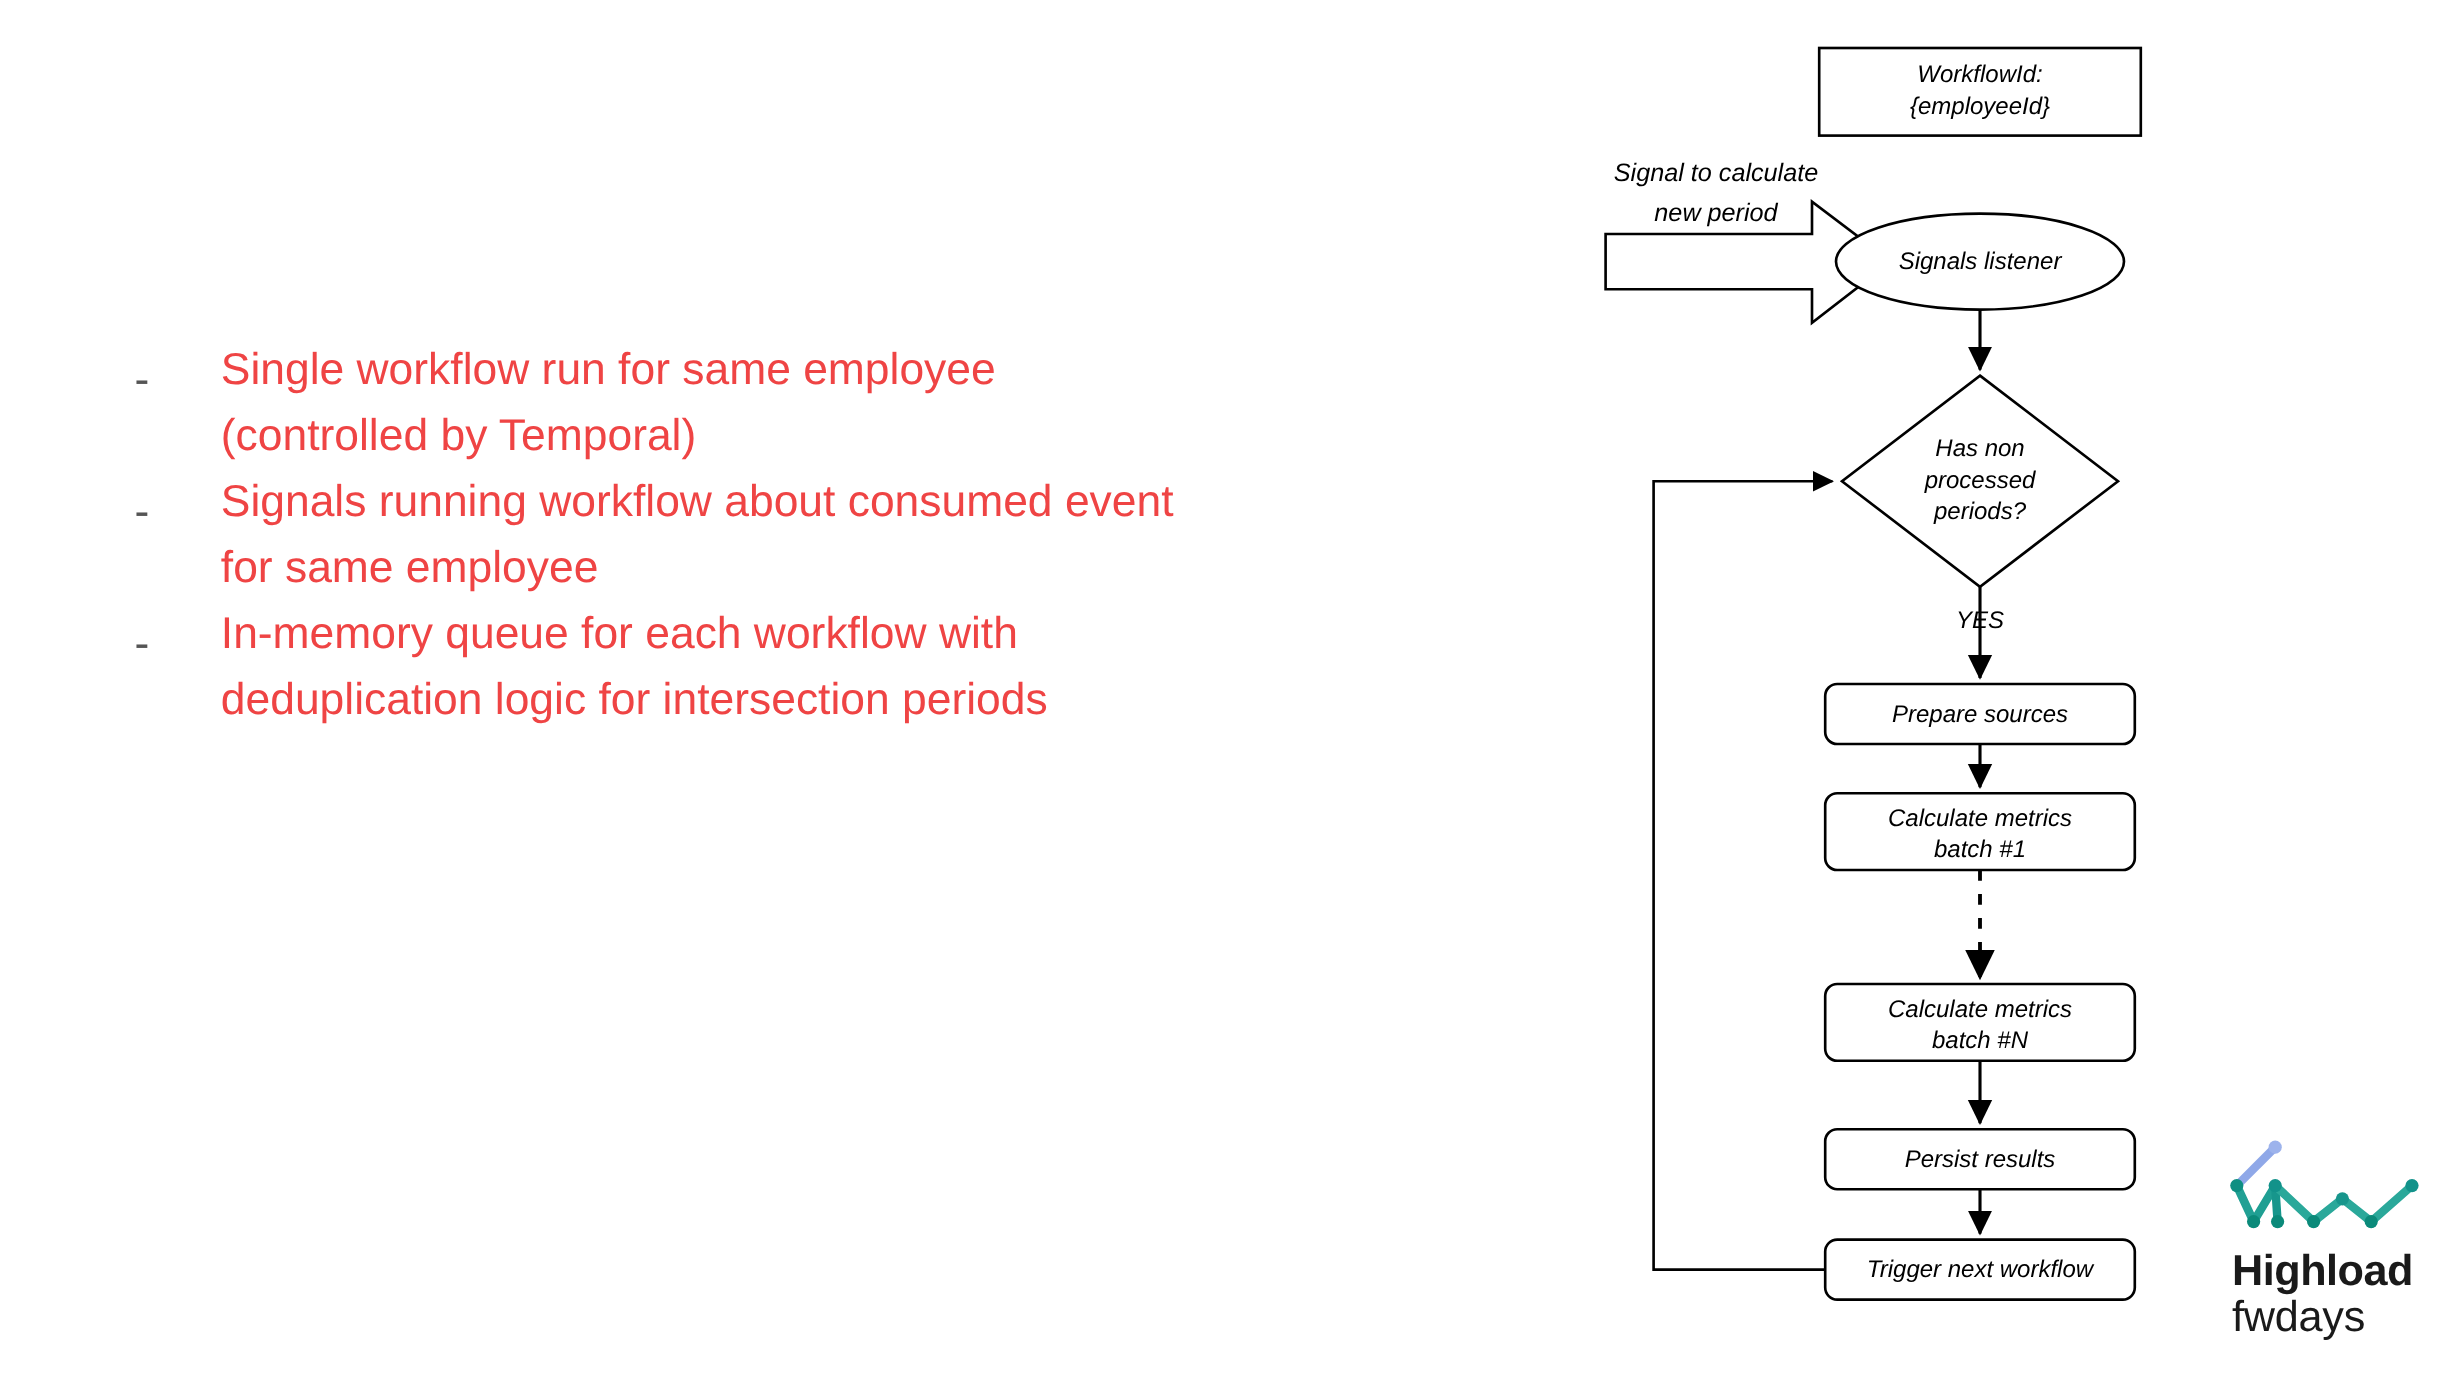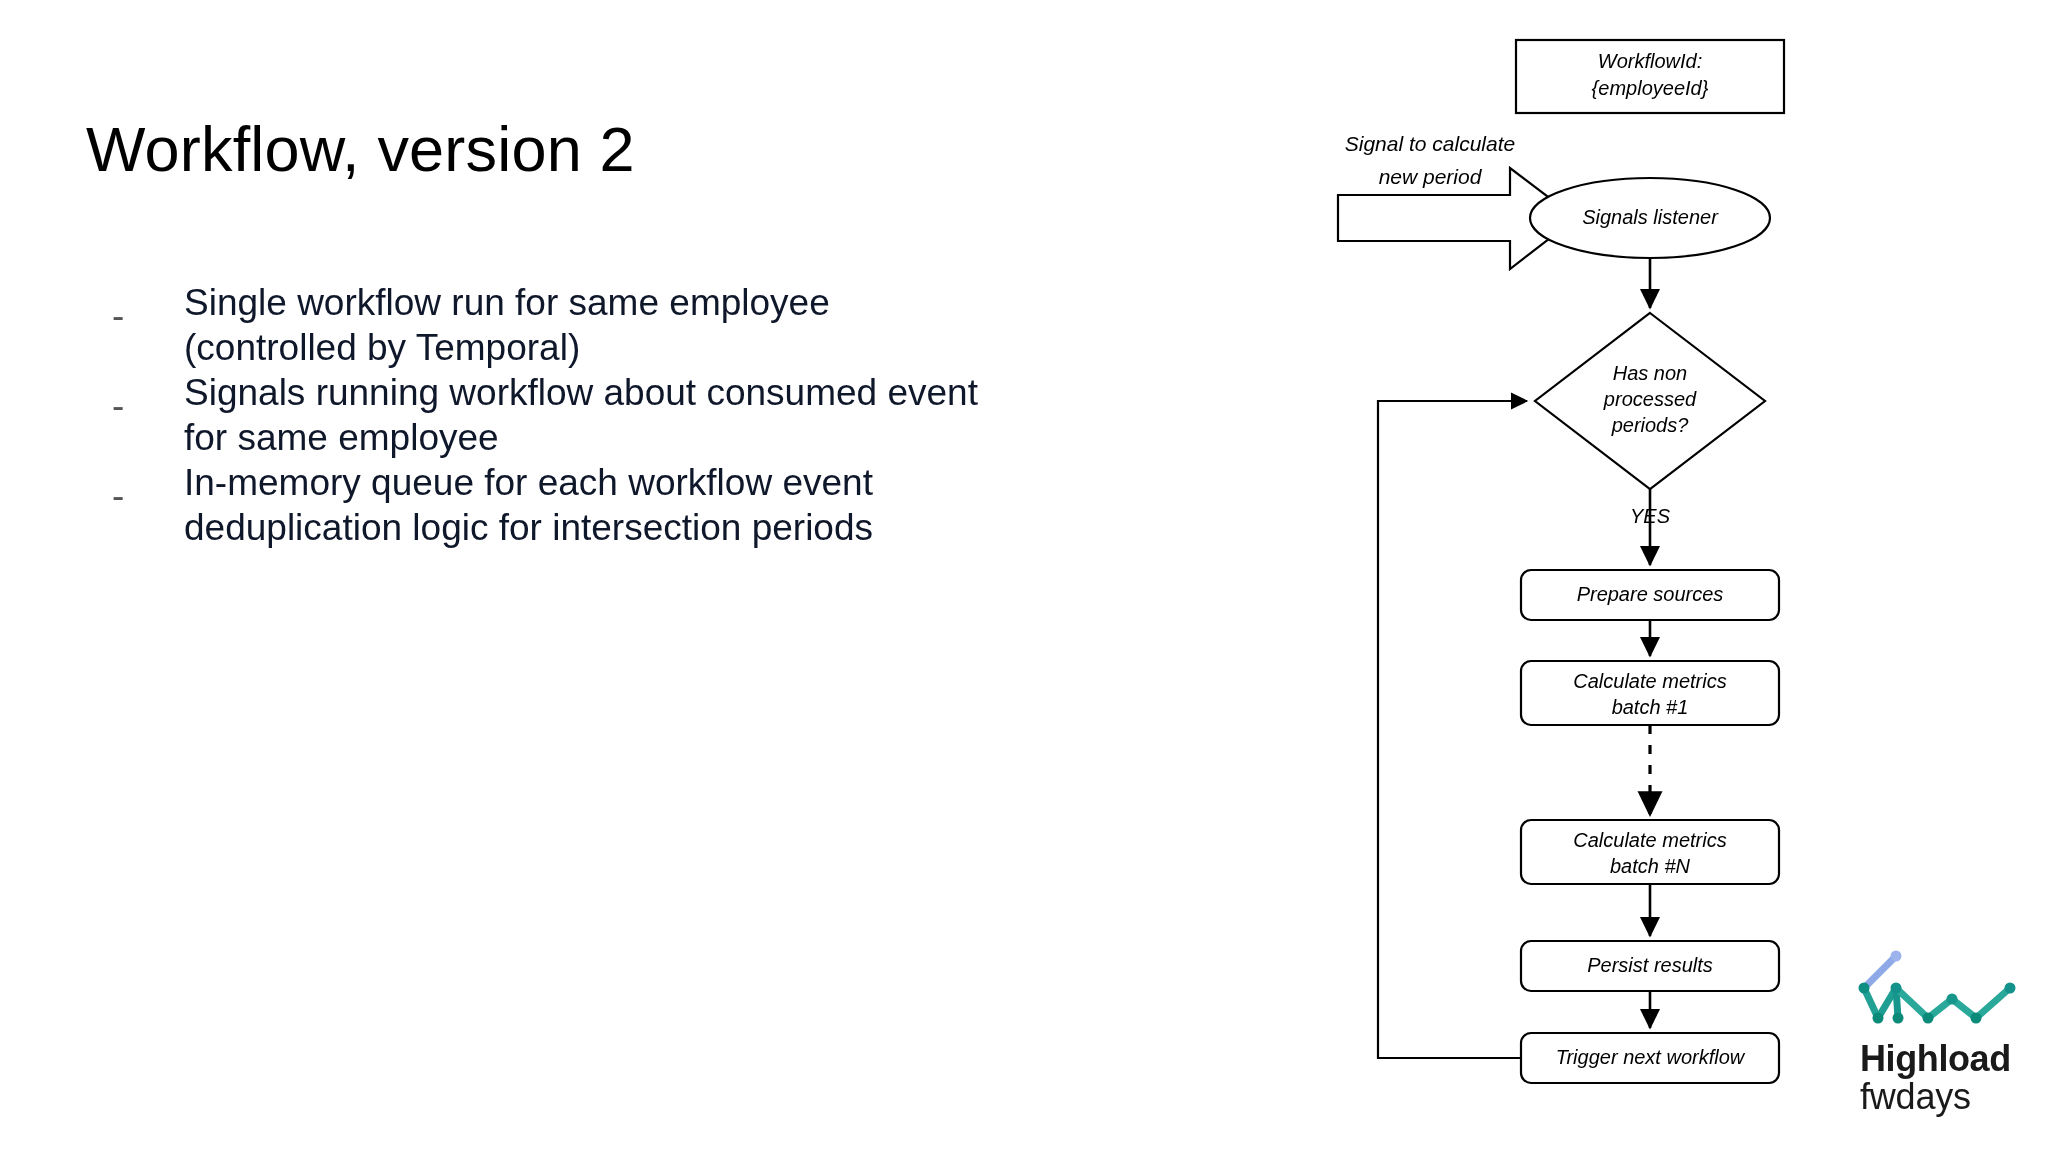--- a/index.html
+++ b/index.html
@@ -48,23 +48,23 @@
     margin-bottom: 0;
   }
   .bullet-marker {
     flex: 0 0 72px;
     color: #555555;
     font-size: 37px;
     line-height: 71px;
   }
   .bullet-text {
     flex: 1 1 auto;
-    color: #0f172a;
+    color: #ef4444;
     font-size: 37px;
-    line-height: 45px;
+    line-height: 55px;
     max-width: 800px;
   }
 
   
   #diagram {
     position: absolute;
     left: 1290px;
     top: 20px;
     width: 640px;
     height: 1100px;
@@ -141,37 +141,36 @@
     color: #1a1a1a;
     letter-spacing: -0.2px;
     margin-top: 2px;
   }
 </style>
 </head>
 <body>
 
 <div id="slide">
 
-  <div id="slide-title">Workflow, version 2</div>
 
   <div id="bullet-list">
 
     <div class="bullet-item">
       <span class="bullet-marker">-</span>
       <span class="bullet-text">Single workflow run for same employee (controlled by Temporal)</span>
     </div>
 
     <div class="bullet-item">
       <span class="bullet-marker">-</span>
       <span class="bullet-text">Signals running workflow about consumed event for same employee</span>
     </div>
 
     <div class="bullet-item">
       <span class="bullet-marker">-</span>
-      <span class="bullet-text">In-memory queue for each workflow event deduplication logic for intersection periods</span>
+      <span class="bullet-text">In-memory queue for each workflow with deduplication logic for intersection periods</span>
     </div>
 
   </div>
 
   <div id="diagram">
     <svg width="640" height="1100" viewBox="0 0 640 1100" xmlns="http://www.w3.org/2000/svg">
       <defs>
         <marker id="arrowfill" markerWidth="9" markerHeight="9" refX="7.4" refY="4.5" orient="auto" markerUnits="strokeWidth">
           <path d="M0,0.6 L8,4.5 L0,8.4 z" fill="#000000"></path>
         </marker>

